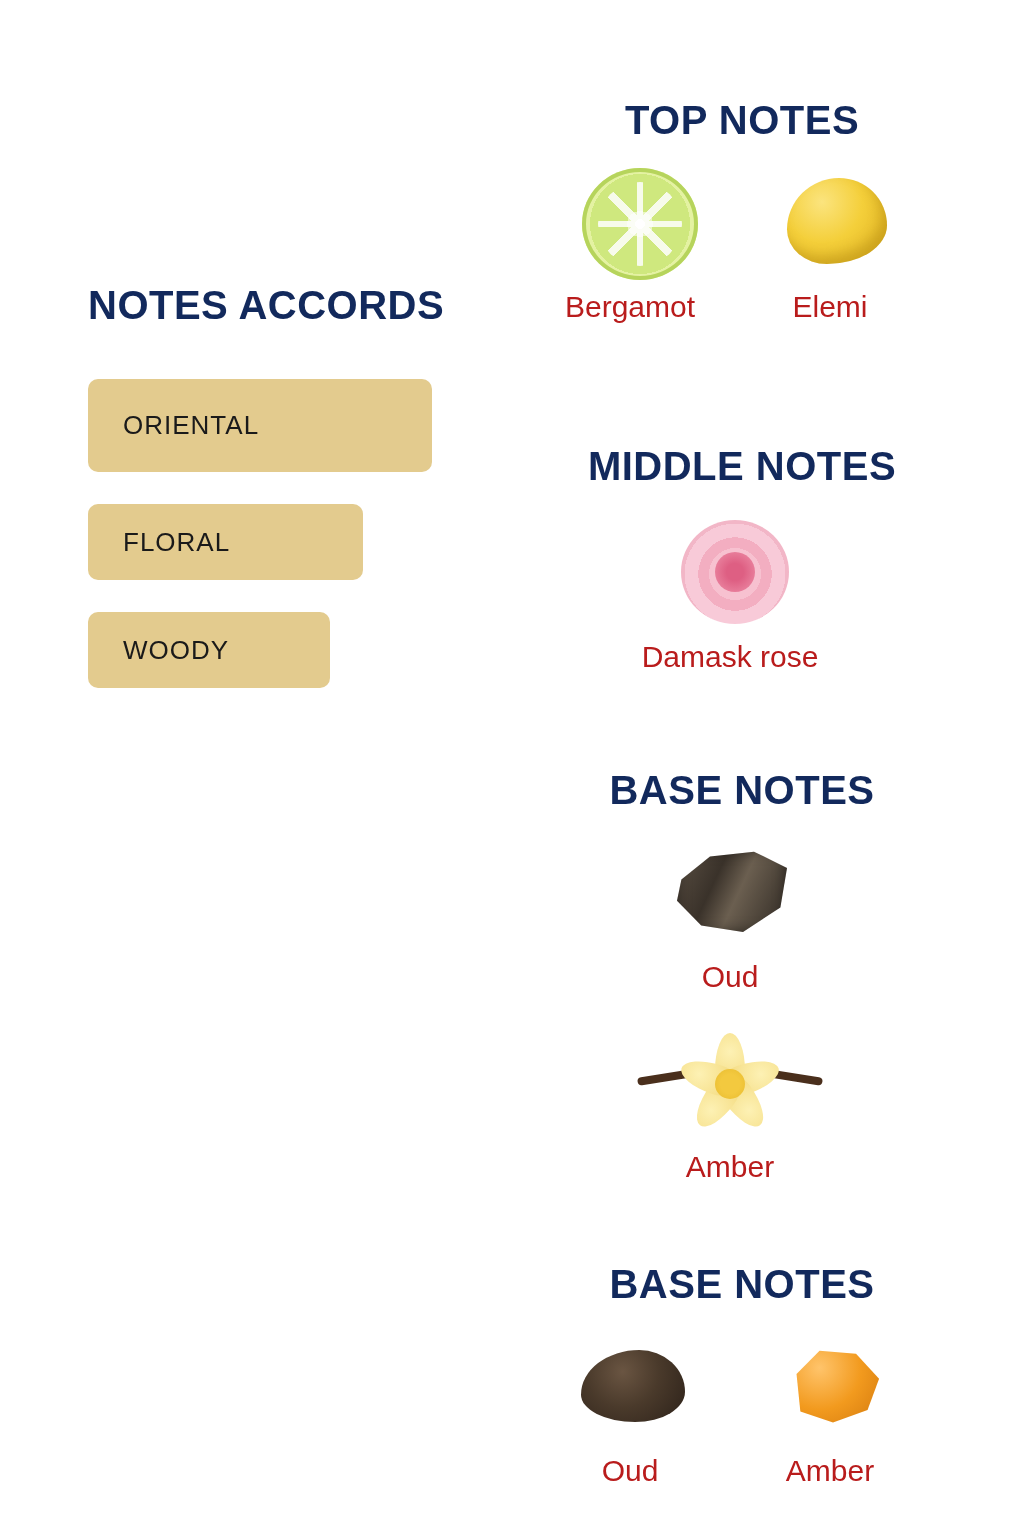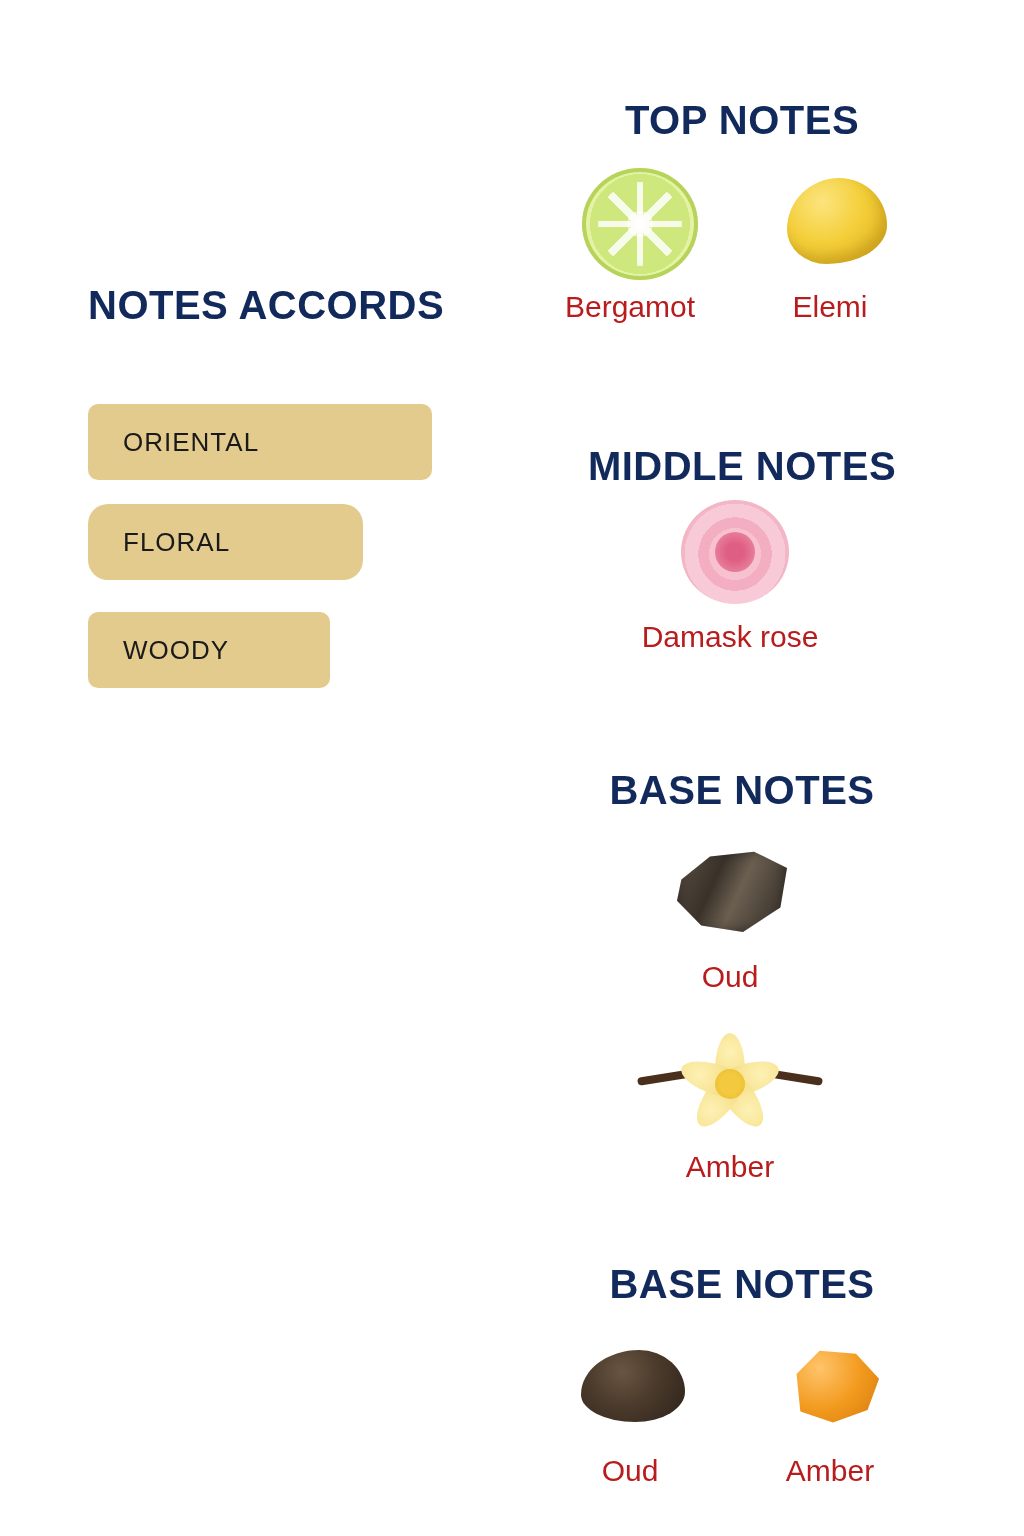--- a/index.html
+++ b/index.html
@@ -36,22 +36,22 @@
     background: #e3cb8e;
     border-radius: 10px;
     display: flex;
     align-items: center;
     box-sizing: border-box;
     padding-left: 35px;
     color: #1a1a1a;
     font-size: 26px;
     letter-spacing: 1px;
   }
-  #accord-0 { top: 404px; width: 344px; height: 76px; }
-  #accord-1 { top: 504px; width: 275px; height: 76px; border-radius: 20px; }
+  #accord-0 { top: 379px; width: 344px; height: 93px; }
+  #accord-1 { top: 504px; width: 275px; height: 76px; }
   #accord-2 { top: 612px; width: 242px; height: 76px; }
 
   
   .note-group { position: absolute; }
   .note-group .group-title {
     position: absolute;
     left: 12px;
     top: 0;
     width: 100%;
     text-align: center;
@@ -80,21 +80,21 @@
   .note-label {
     margin-top: 6px;
     font-size: 30px;
     color: #b91c1c;
     white-space: nowrap;
   }
 
   #group-top      { left: 450px; top: 98px;  width: 560px; }
   #group-top .note-row    { top: 66px; }
   #group-middle   { left: 450px; top: 444px; width: 560px; }
-  #group-middle .note-row { top: 50px; }
+  #group-middle .note-row { top: 70px; }
   #group-base1    { left: 450px; top: 768px; width: 560px; }
   #group-base1 .note-row.row-a { top: 66px; }
   #group-base1 .note-row.row-b { top: 256px; }
   #group-base2    { left: 450px; top: 1262px; width: 560px; }
   #group-base2 .note-row  { top: 66px; }
 
   
   .lime {
     position:absolute; left:17px; top:4px; width:116px; height:112px;
     border-radius:50%;

